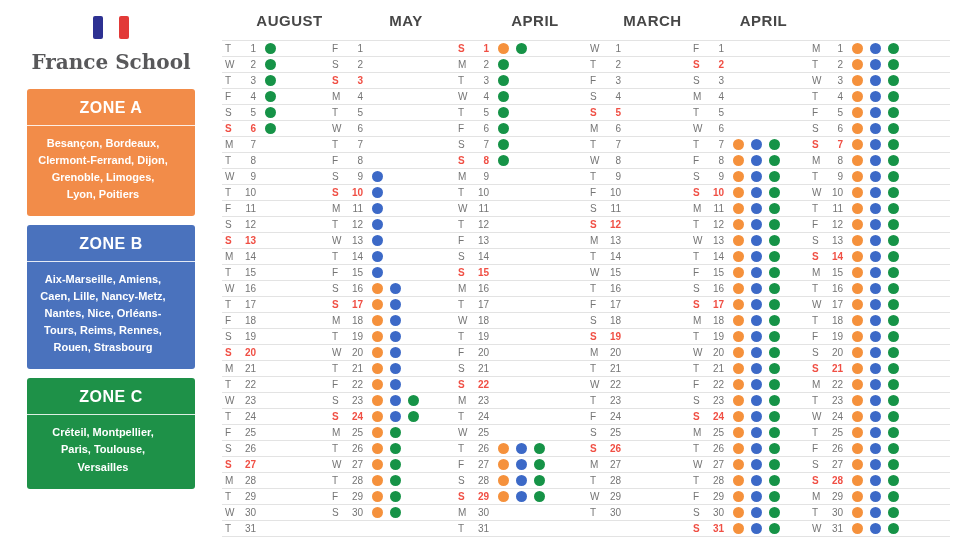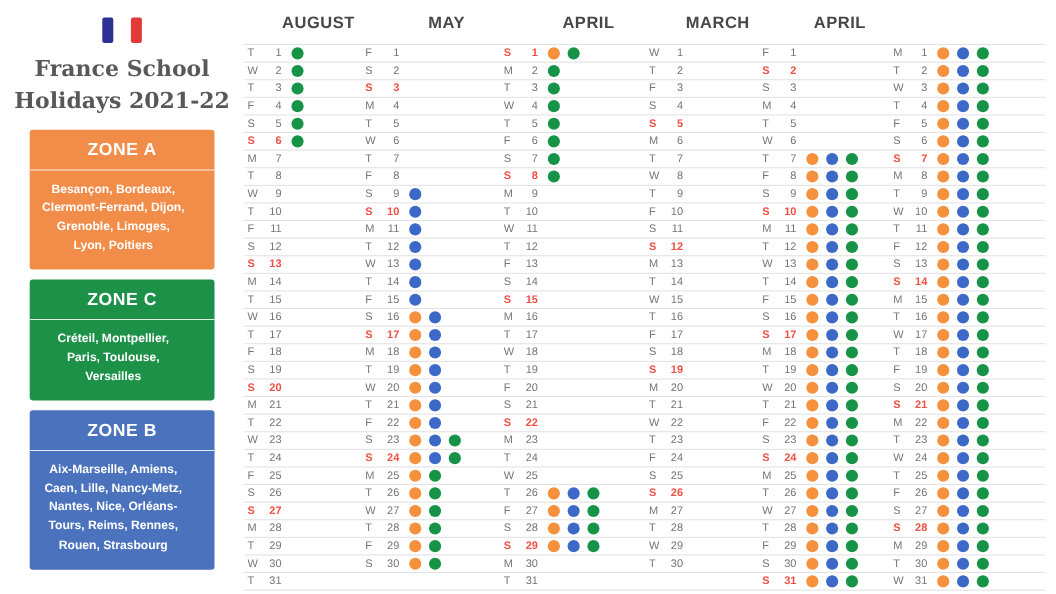--- a/index.html
+++ b/index.html
@@ -40,37 +40,36 @@
 
 <div class="page">
 
   <aside class="sidebar">
     <div class="flag">
       <span class="b"></span>
       <span class="r"></span>
     </div>
     <h1 class="title">
       <span>France School</span><br>
-      <span>Holidays 2021-22</span>
     </h1>
     <div class="zones" id="zones">
         <div class="zone-box" style="background: rgb(242, 140, 73);">
           <div class="zone-label">ZONE A</div>
           <hr class="zone-rule">
           <div class="zone-cities">Besançon, Bordeaux, Clermont-Ferrand, Dijon, Grenoble, Limoges, Lyon, Poitiers</div>
         </div>
+        <div class="zone-box" style="background: rgb(74, 114, 189);">
+          <div class="zone-label">ZONE B</div>
+          <hr class="zone-rule">
+          <div class="zone-cities">Aix-Marseille, Amiens, Caen, Lille, Nancy-Metz, Nantes, Nice, Orléans-Tours, Reims, Rennes, Rouen, Strasbourg</div>
+        </div>
         <div class="zone-box" style="background: rgb(30, 145, 72);">
           <div class="zone-label">ZONE C</div>
           <hr class="zone-rule">
           <div class="zone-cities">Créteil, Montpellier, Paris, Toulouse, Versailles</div>
-        </div>
-        <div class="zone-box" style="background: rgb(74, 114, 189);">
-          <div class="zone-label">ZONE B</div>
-          <hr class="zone-rule">
-          <div class="zone-cities">Aix-Marseille, Amiens, Caen, Lille, Nancy-Metz, Nantes, Nice, Orléans-Tours, Reims, Rennes, Rouen, Strasbourg</div>
         </div>
       </div>
   </aside>
 
   <main class="calendar">
     <div class="month-headers" id="month-headers">
         <div class="month-header">AUGUST</div>
         <div class="month-header">MAY</div>
         <div class="month-header">APRIL</div>
         <div class="month-header">MARCH</div>

